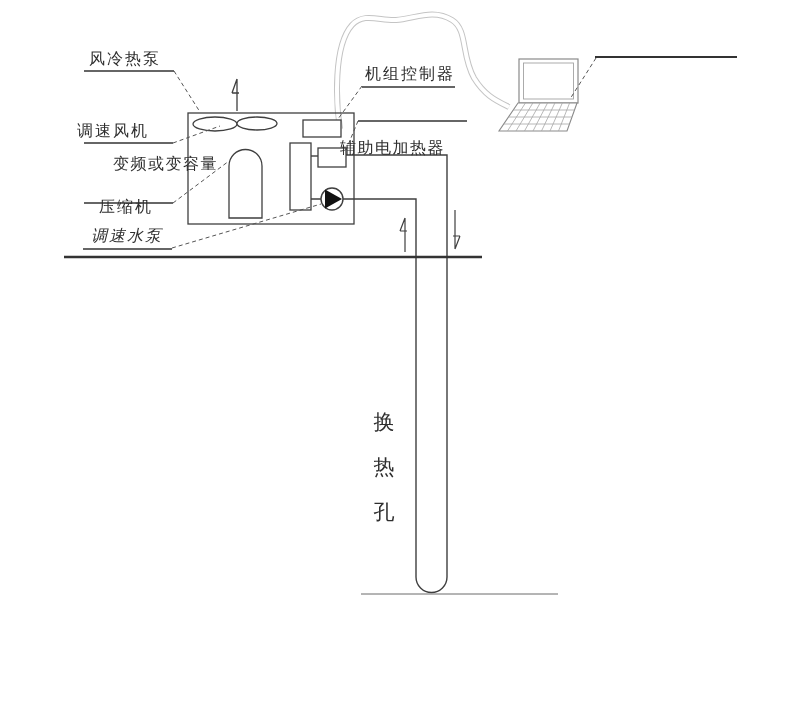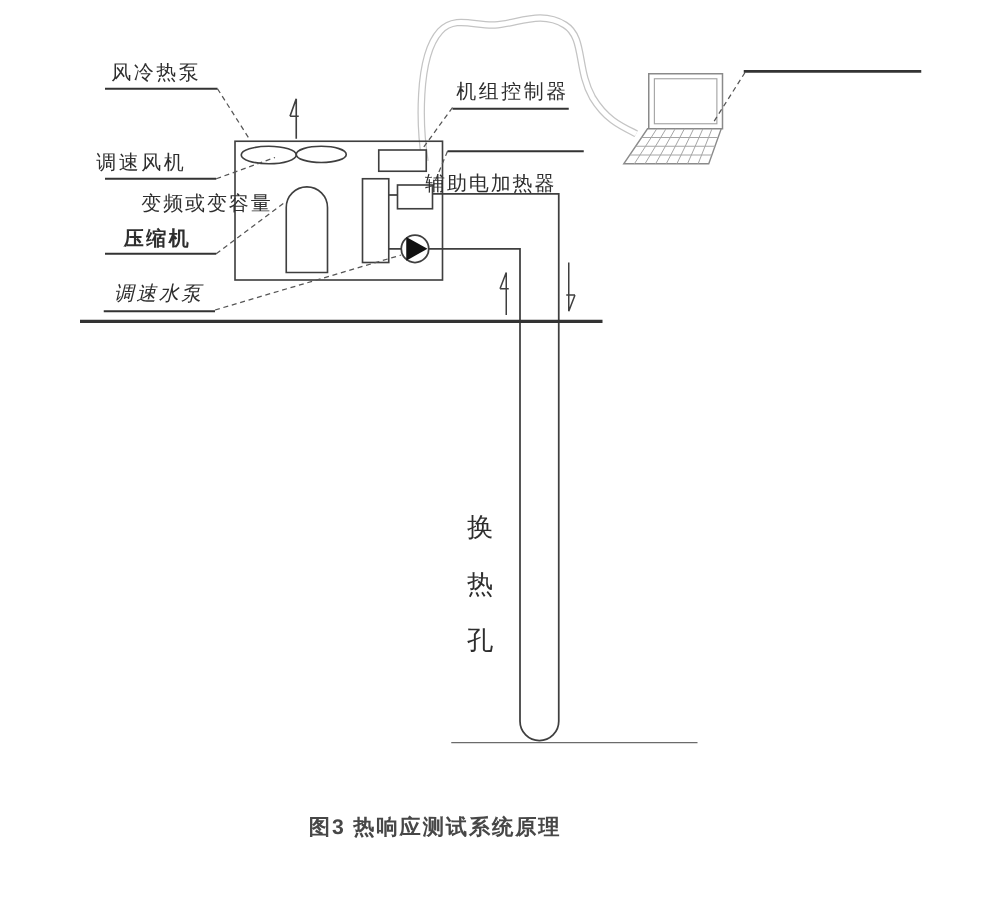--- a/index.html
+++ b/index.html
@@ -109,26 +109,25 @@
       <line x1="83" y1="249" x2="172" y2="249"></line>
       <line x1="362" y1="87" x2="455" y2="87"></line>
       <line x1="358" y1="121" x2="467" y2="121"></line>
       <line x1="595" y1="57" x2="737" y2="57" stroke-width="2.2"></line>
     </g>
   </svg>
 
   <div class="lbl" style="left:89px;top:49px;text-align:right;">风冷热泵</div>
   <div class="lbl" style="left:77px;top:121px;">调速风机</div>
   <div class="lbl tight" style="left:77px;top:154px;margin-left:36px;">变频或变容量</div>
-  <div class="lbl" style="left:99px;top:182px;font-weight:bold;">压缩机</div>
+  <div class="lbl" style="left:99px;top:197px;">压缩机</div>
   <div class="lbl" style="left:91px;top:226px;font-style:italic;">调速水泵</div>
   <div class="lbl" style="left:365px;top:64px;text-align:center;">机组控制器</div>
   <div class="lbl tight" style="left:340px;top:98px;margin-top:40px;">辅助电加热器</div>
 
   <div class="vlabel">
     <span>换</span>
     <span>热</span>
     <span>孔</span>
   </div>
 
-  <div class="caption">图3 热响应测试系统原理</div>
 
 </div>
 
 </body></html>

